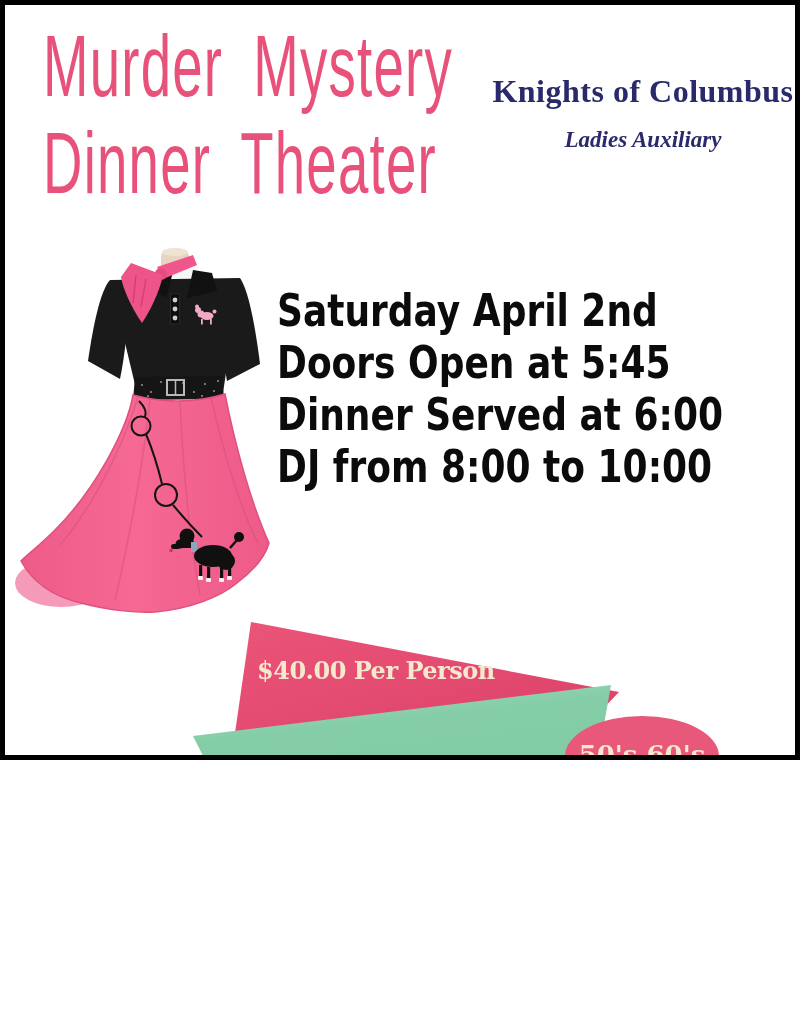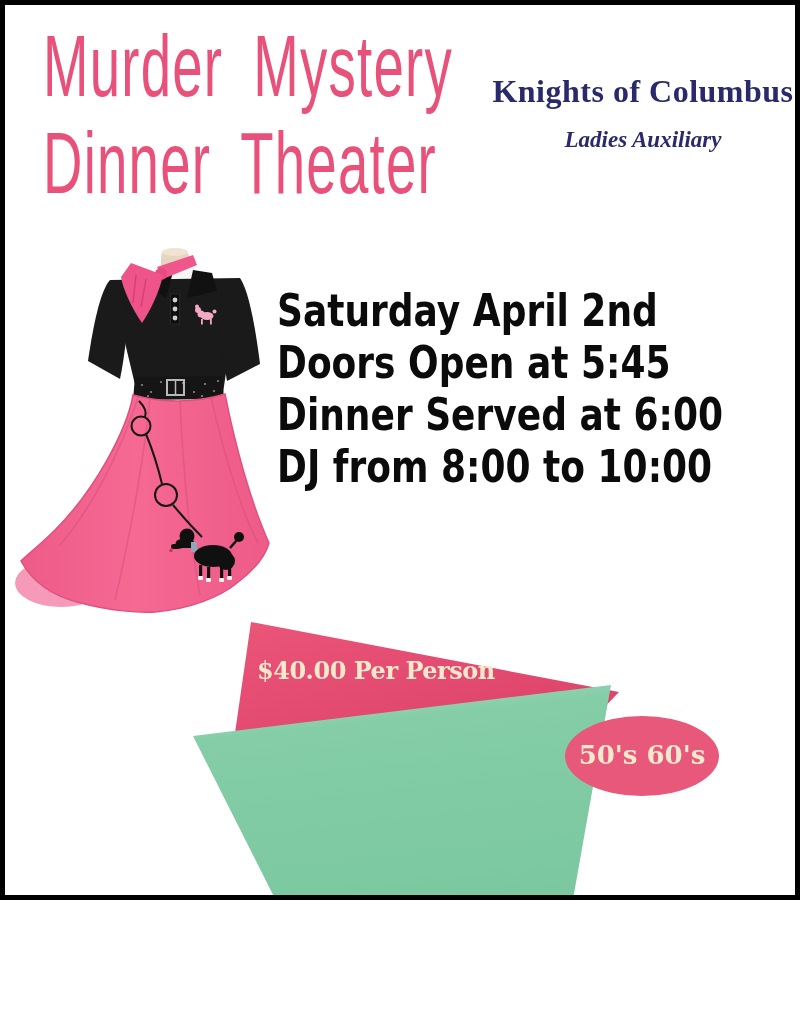--- a/index.html
+++ b/index.html
@@ -1,19 +1,19 @@
 <!DOCTYPE html>
 <html><head>
 <meta charset="utf-8">
 <style>
   * { margin:0; padding:0; box-sizing:border-box; }
   html,body { background:#ffffff; }
   .page {
     position:relative;
-    width:800px; height:900px;
+    width:800px; height:760px;
     background:#ffffff;
     border:5px solid #000000;
     overflow:hidden;
     font-family:"Liberation Sans", sans-serif;
   }
   .abs { position:absolute; }
 
   
   .title {
     left:38px; top:12px;

